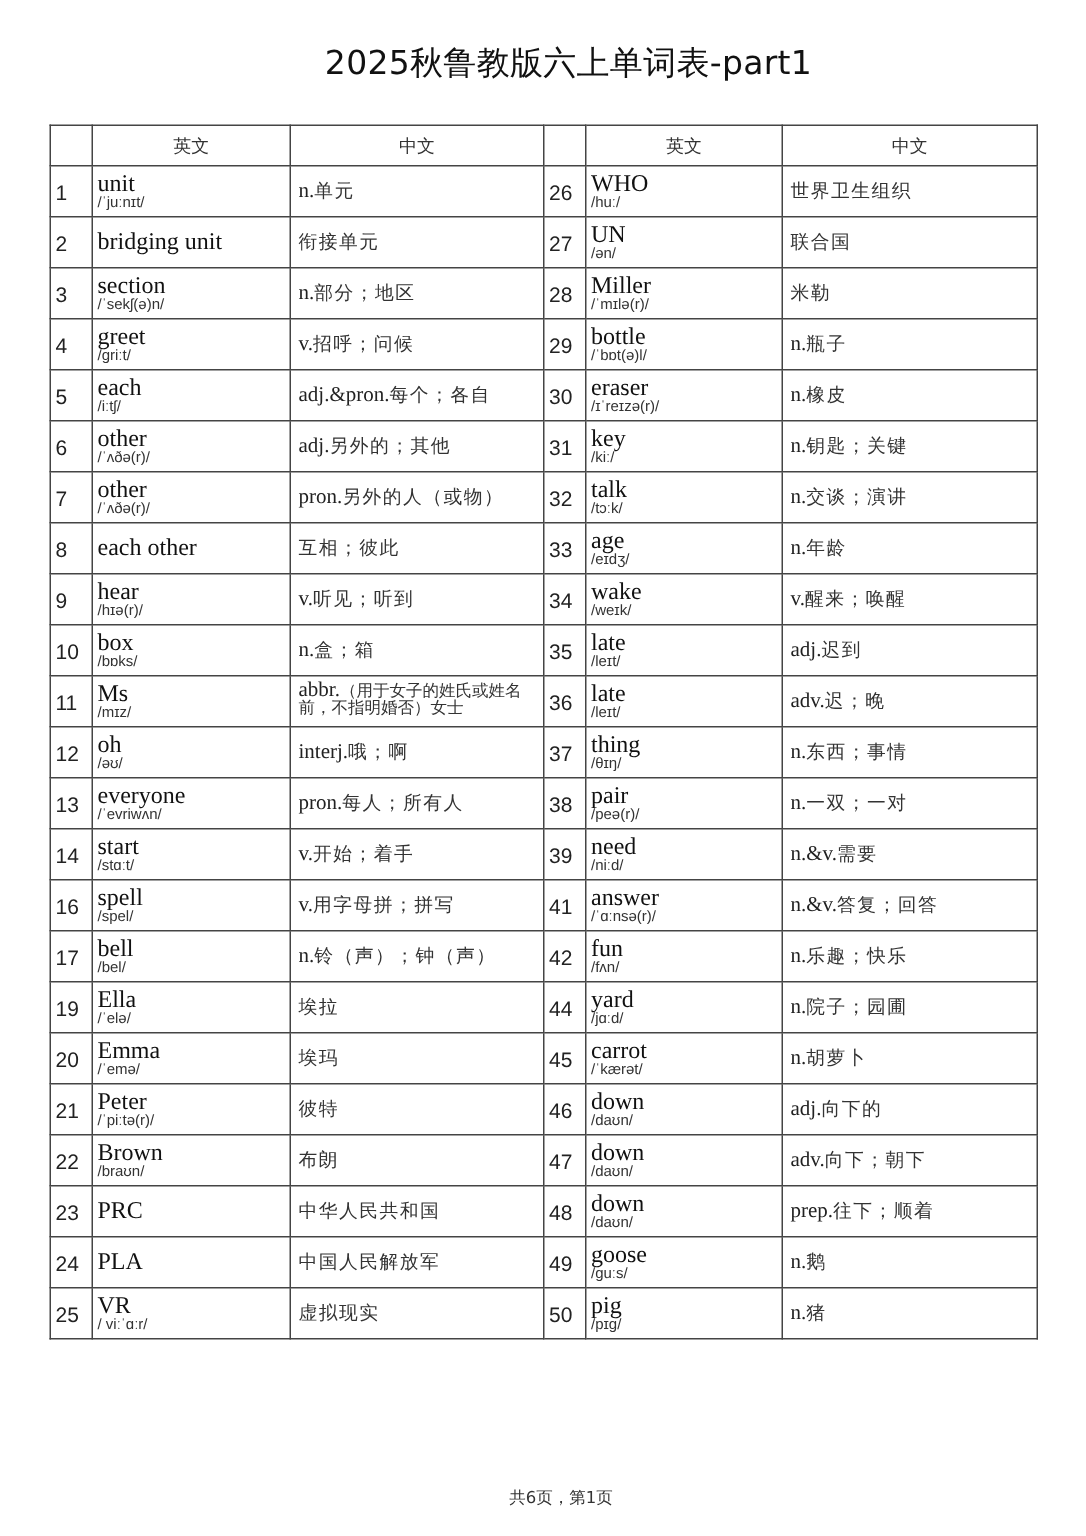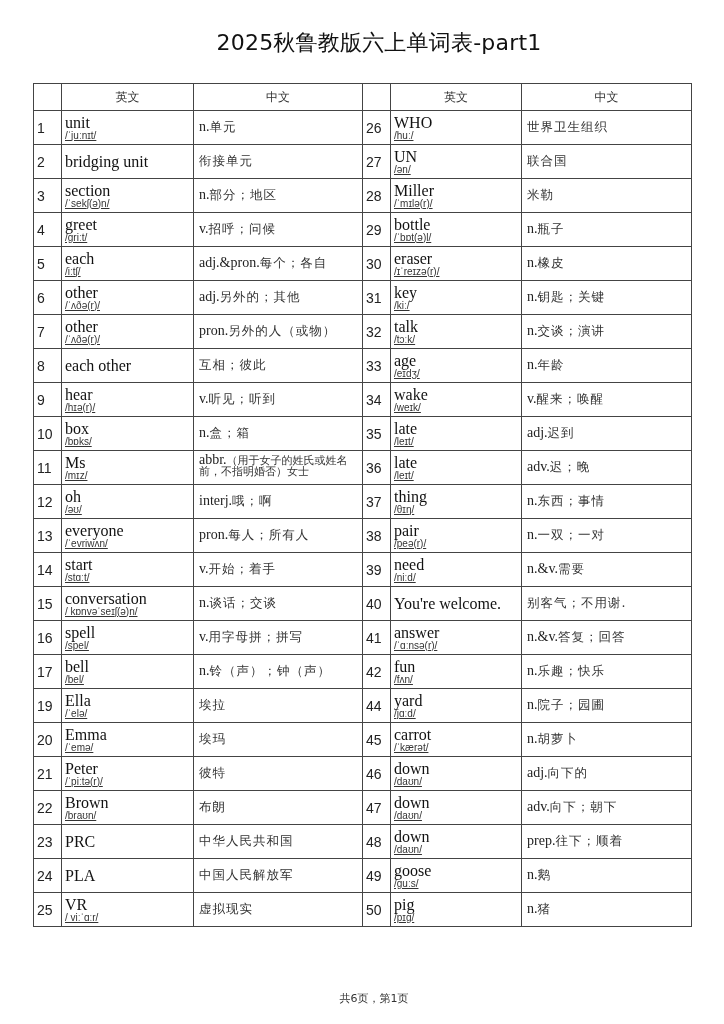--- a/index.html
+++ b/index.html
@@ -26,21 +26,21 @@
     padding-left:3px !important; text-align:left;
   }
   .en { padding-left:3px !important; line-height:1; }
   .word {
     display:block; font-family:"Liberation Serif", serif; font-size:16px; color:#111;
     line-height:15px; white-space:nowrap;
   }
   .word.single { line-height:18px; font-size:16px; }
   .ipa {
     display:block; font-family:"Liberation Sans", sans-serif; font-size:10px; color:#333;
-    line-height:11px; white-space:nowrap;text-decoration:underline;
+    line-height:11px; white-space:nowrap;
   }
   .cn {
     padding-left:5px !important; font-family:"DejaVu Serif", serif; font-size:12.5px;
     color:#333; white-space:nowrap; letter-spacing:1px;
   }
   .cn .pos { font-family:"Liberation Serif", serif; font-size:14px; color:#222; letter-spacing:0; }
   .cn.wrap { white-space:normal; font-size:11px; line-height:11px; letter-spacing:0; position:relative; }
   .cn.wrap .inner { position:relative; top:-2px; display:block; }
   .cn.right { text-align:right; padding-right:6px !important; font-size:12px; letter-spacing:0.5px; }
   .footer {
@@ -263,33 +263,20 @@
         </td>
         <td class="cn"><span class="pos">v.</span><span>开始；着手</span></td>
         <td class="num">39</td>
         <td class="en">
           <span class="word">need</span>
           <span class="ipa">/niːd/</span>
         </td>
         <td class="cn"><span class="pos">n.&amp;v.</span><span>需要</span></td>
       </tr>
       <tr class="row">
-        <td class="num">15</td>
-        <td class="en">
-          <span class="word">conversation</span>
-          <span class="ipa">/ kɒnvəˈseɪʃ(ə)n/</span>
-        </td>
-        <td class="cn"><span class="pos">n.</span><span>谈话；交谈</span></td>
-        <td class="num">40</td>
-        <td class="en">
-          <span class="word single">You're welcome.</span>
-        </td>
-        <td class="cn"><span>别客气；不用谢.</span></td>
-      </tr>
-      <tr class="row">
         <td class="num">16</td>
         <td class="en">
           <span class="word">spell</span>
           <span class="ipa">/spel/</span>
         </td>
         <td class="cn"><span class="pos">v.</span><span>用字母拼；拼写</span></td>
         <td class="num">41</td>
         <td class="en">
           <span class="word">answer</span>
           <span class="ipa">/ˈɑːnsə(r)/</span>

